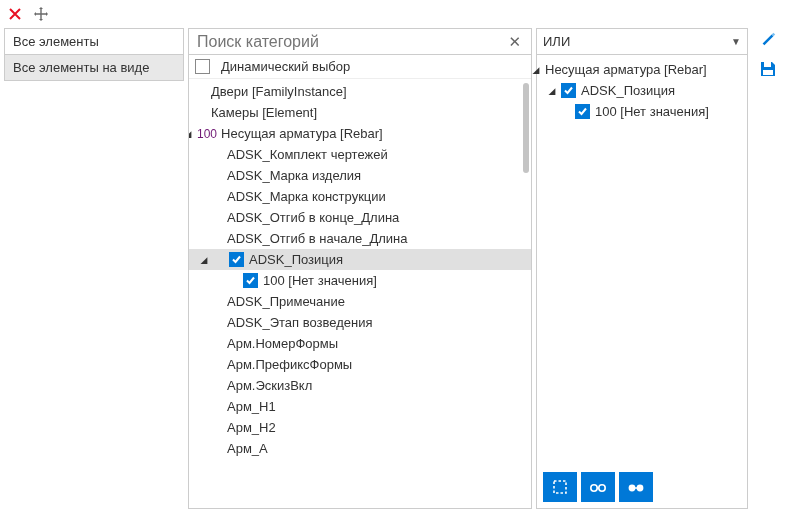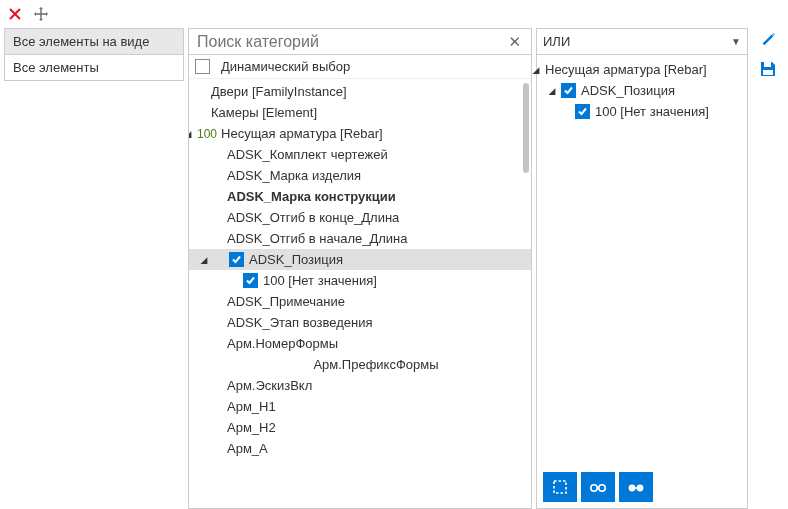--- a/index.html
+++ b/index.html
@@ -122,21 +122,21 @@
     background: #fff;
     flex-shrink: 0;
   }
   .chk.checked {
     background: #0078d7;
     border-color: #0078d7;
   }
   .chk.checked svg { display: block; }
   .chk svg { display: none; }
   .count-badge {
-    color: #4d7c0f;
+    color: #701a75;
     margin-right: 4px;
     font-size: 12px;
   }
   .scrollbar-fake {
     position: absolute;
     right: 2px;
     top: 4px;
     width: 6px;
     height: 90px;
     background: #c4c4c4;
@@ -202,22 +202,22 @@
   <div class="icon-btn">
     <svg width="16" height="16" viewBox="0 0 16 16">
       <path d="M8 1 L6 3 L10 3 Z M8 15 L6 13 L10 13 Z M1 8 L3 6 L3 10 Z M15 8 L13 6 L13 10 Z" fill="#6a6a6a"></path>
       <path d="M8 3 L8 13 M3 8 L13 8" stroke="#6a6a6a" stroke-width="1.4"></path>
     </svg>
   </div>
 </div>
 
 <div class="main">
   <div class="left-panel">
+    <div class="left-item">Все элементы</div>
     <div class="left-item selected">Все элементы на виде</div>
-    <div class="left-item">Все элементы</div>
   </div>
 
   <div class="center-panel">
     <div class="search-row">
       <input class="search-input" placeholder="Поиск категорий" style="">
       <span class="clear-x">✕</span>
     </div>
     <div class="dynamic-row">
       <span class="chk">
         
@@ -236,21 +236,21 @@
             <span class="expander" style="margin-left:-14px;margin-right:2px;">◢</span>
             <span class="count-badge">100</span>
             <span>Несущая арматура [Rebar]</span>
           </div>
           <div class="tree-item" style="padding-left: 38px;">
             <span>ADSK_Комплект чертежей</span>
           </div>
           <div class="tree-item" style="padding-left: 38px;">
             <span>ADSK_Марка изделия</span>
           </div>
-          <div class="tree-item" style="padding-left: 38px; font-weight: bold;">
+          <div class="tree-item" style="padding-left: 38px;">
             <span>ADSK_Марка конструкции</span>
           </div>
           <div class="tree-item" style="padding-left: 38px;">
             <span>ADSK_Отгиб в конце_Длина</span>
           </div>
           <div class="tree-item" style="padding-left: 38px;">
             <span>ADSK_Отгиб в начале_Длина</span>
           </div>
           <div class="tree-item selected" style="padding-left: 38px;">
             <span class="expander" style="margin-left:-30px;margin-right:18px;">◢</span>
@@ -271,21 +271,21 @@
           </div>
           <div class="tree-item" style="padding-left: 38px;">
             <span>ADSK_Примечание</span>
           </div>
           <div class="tree-item" style="padding-left: 38px;">
             <span>ADSK_Этап возведения</span>
           </div>
           <div class="tree-item" style="padding-left: 38px;">
             <span>Арм.НомерФормы</span>
           </div>
-          <div class="tree-item" style="padding-left: 38px; justify-content: center;">
+          <div class="tree-item" style="padding-left: 38px;">
             <span>Арм.ПрефиксФормы</span>
           </div>
           <div class="tree-item" style="padding-left: 38px; align-items: flex-end;">
             <span>Арм.ЭскизВкл</span>
           </div>
           <div class="tree-item" style="padding-left: 38px;">
             <span>Арм_H1</span>
           </div>
           <div class="tree-item" style="padding-left: 38px;">
             <span>Арм_H2</span>

